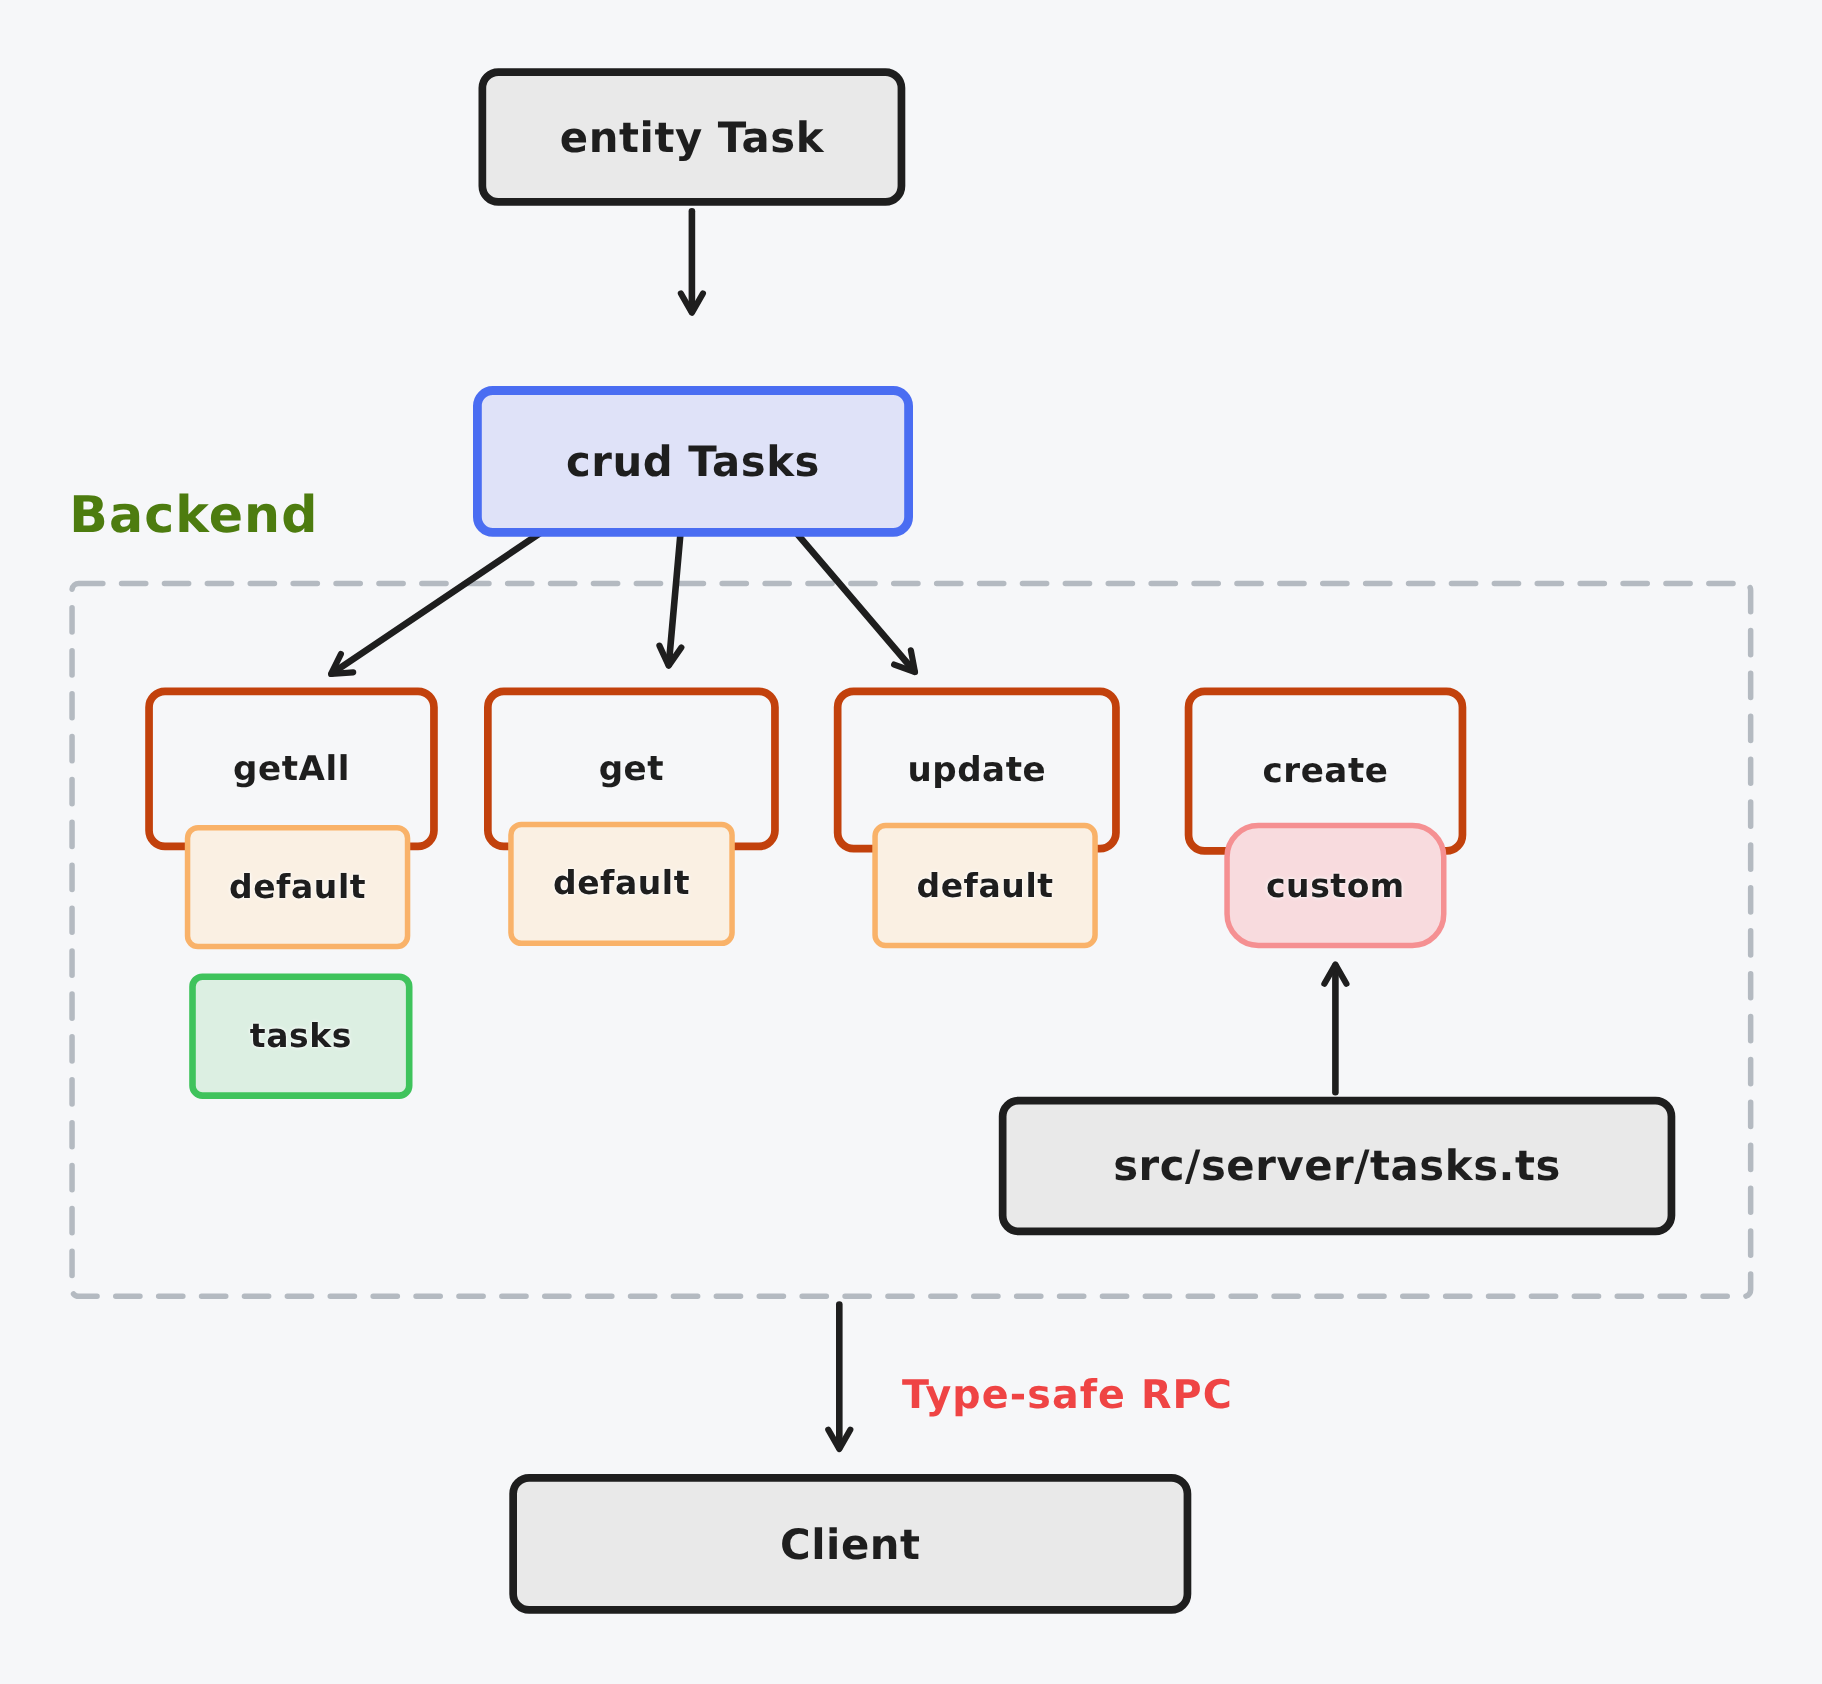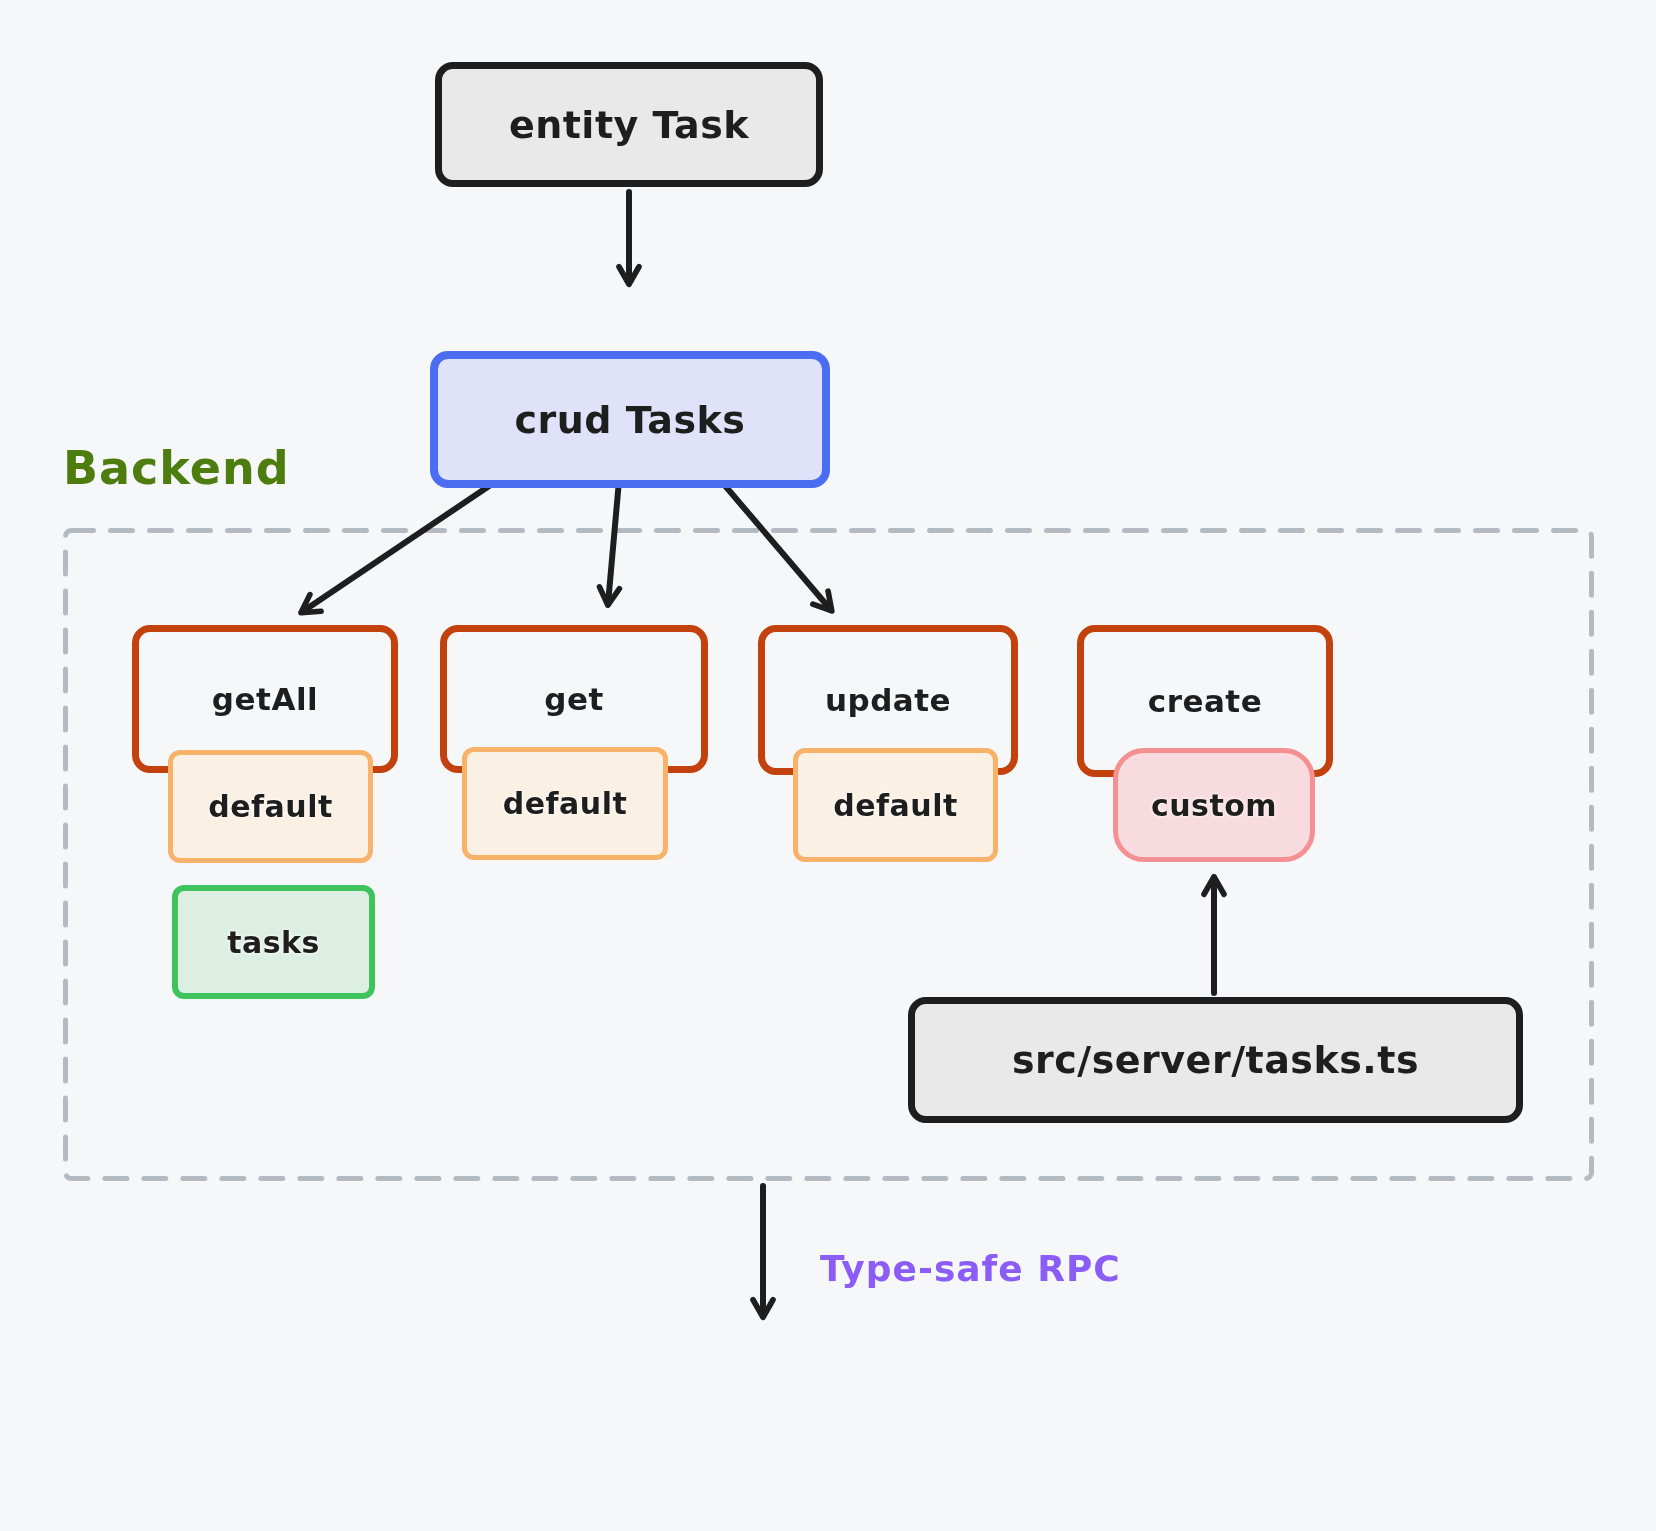--- a/index.html
+++ b/index.html
@@ -21,21 +21,21 @@
     text-shadow:0 0 4px rgba(255,255,255,.95), 0 0 2px rgba(255,255,255,.9);
   }
   .badge-default{background:#faf0e3;border:5px solid #f9b269;}
   .badge-custom{background:#f8dbde;border:5px solid #f59092;}
   .badge-public{background:#dcefe2;border:6px solid #3fc35c;}
   .region-label{
     position:absolute;font-weight:700;font-size:46px;color:#4d7c0f;
     letter-spacing:1px;
   }
   .edge-label{
-    position:absolute;font-weight:700;font-size:36px;color:#8b5cf6;
+    position:absolute;font-weight:700;font-size:36px;color:#ef4444;
     letter-spacing:1px;
   }
   
   #n-entity   {left:435px;top:62px;  width:388px;height:125px;}
   #n-crud     {left:430px;top:307px; width:400px;height:137px;margin-top:44px;}
   #n-getall   {left:132px;top:625px; width:266px;height:148px;}
   #n-get      {left:440px;top:625px; width:268px;height:148px;}
   #n-update   {left:758px;top:625px; width:260px;height:150px;}
   #n-create   {left:1077px;top:625px;width:256px;height:152px;}
   #b-getall   {left:168px;top:750px; width:205px;height:113px;}
@@ -83,14 +83,15 @@
   <div id="n-create" class="node method-box">create</div>
 
   <div id="b-getall" class="node badge badge-default">default</div>
   <div id="b-get" class="node badge badge-default">default</div>
   <div id="b-update" class="node badge badge-default">default</div>
   <div id="b-create" class="node badge badge-custom">custom</div>
   <div id="b-public" class="node badge badge-public">tasks</div>
 
   <div id="n-server" class="node gray-box">src/server/tasks.ts</div>
 
+  <div id="n-client" class="node gray-box">Client</div>
 
 </div>
 
 </body></html>

